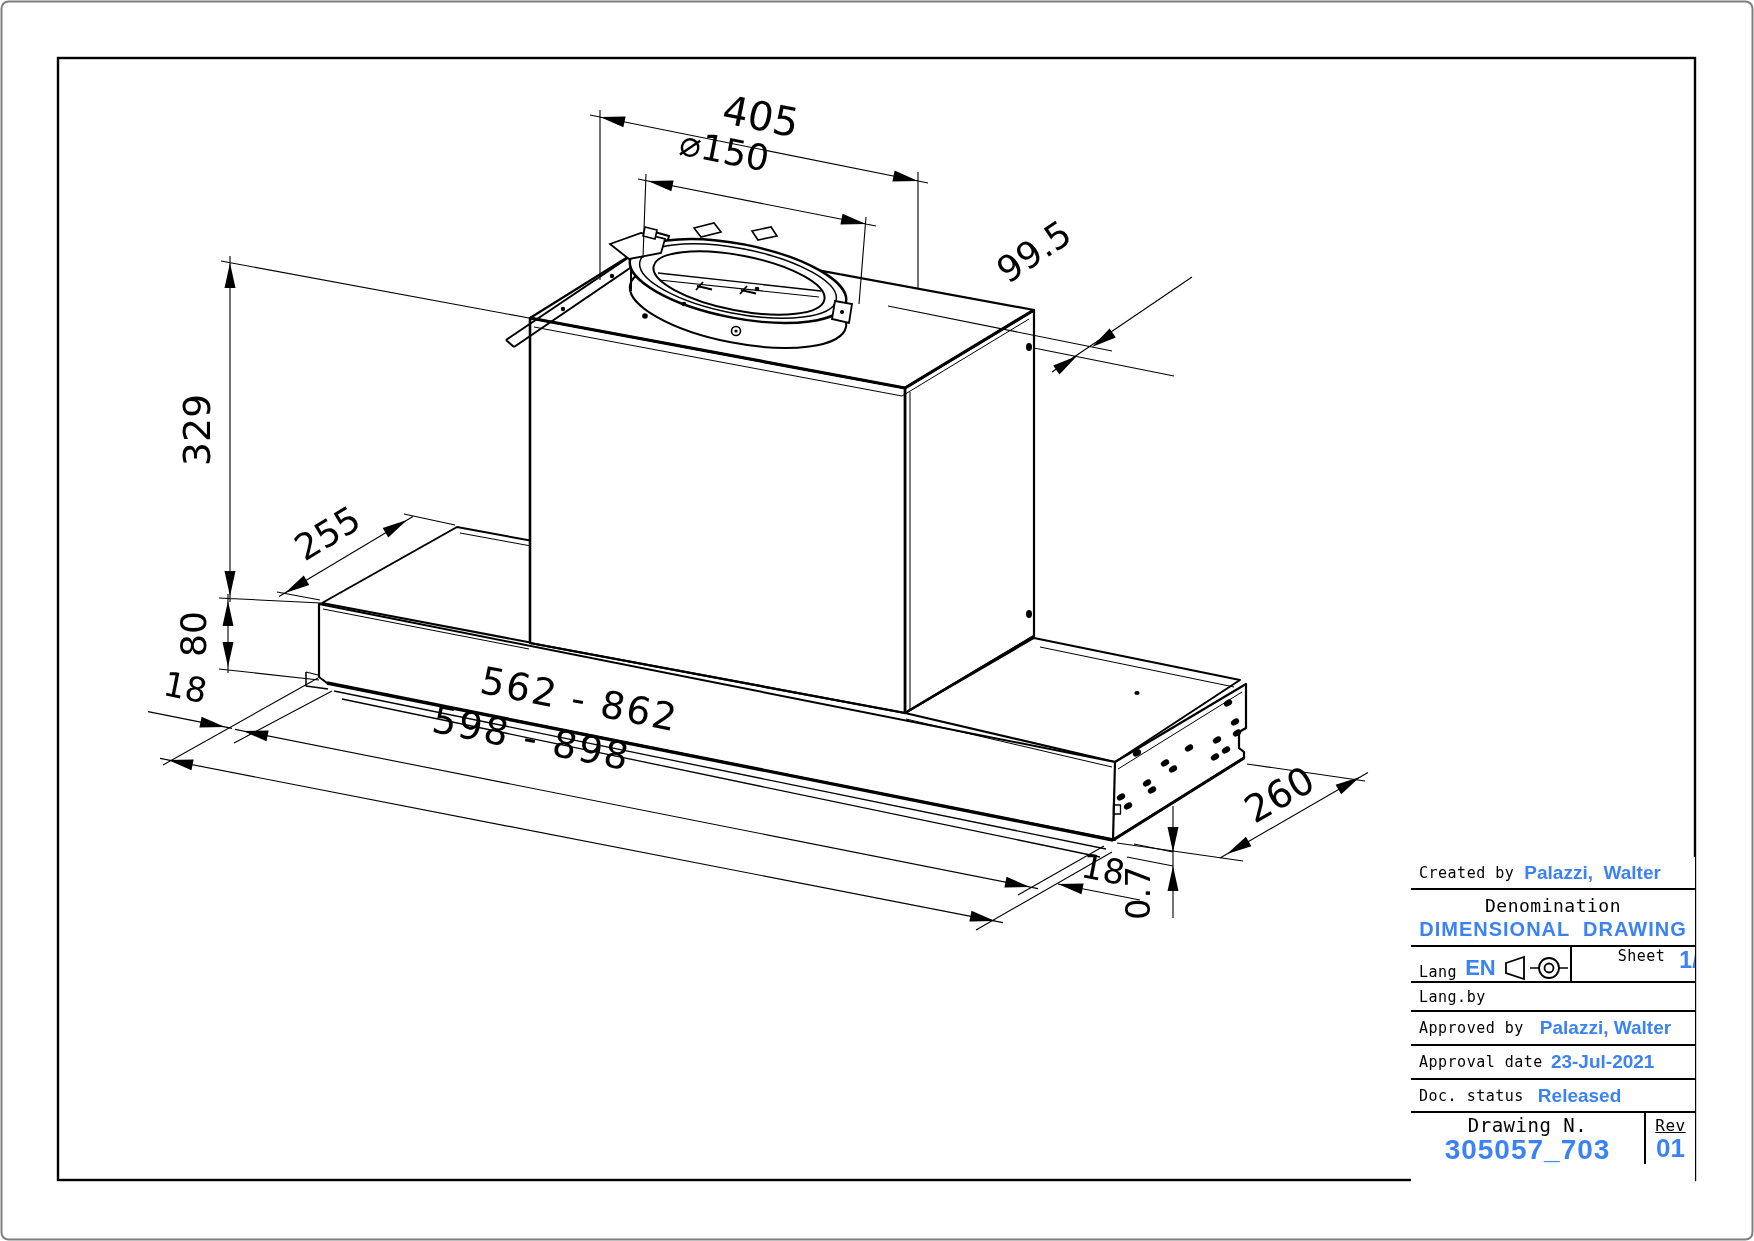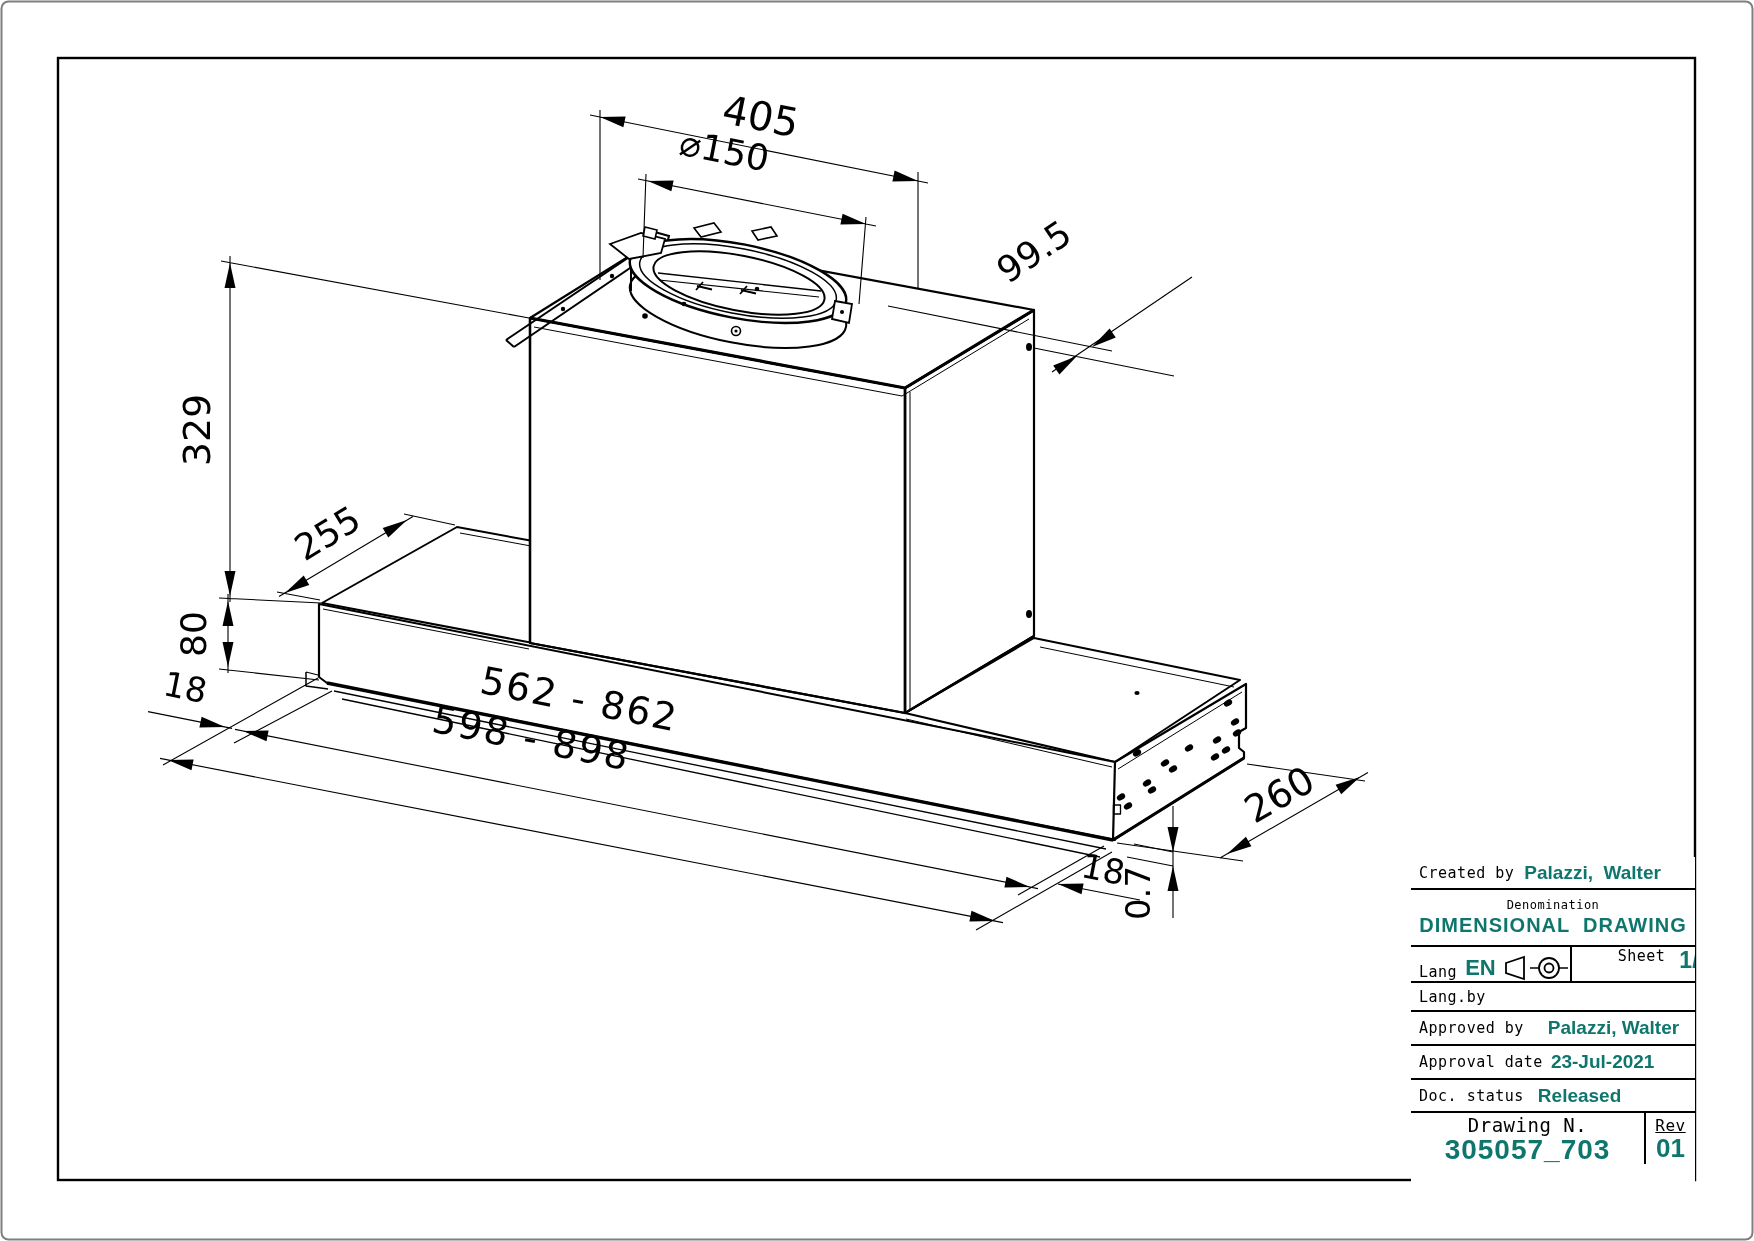--- a/index.html
+++ b/index.html
@@ -8,33 +8,33 @@
   .drawing-svg{position:absolute;left:0;top:0;}
   
   .titleblock{position:absolute;left:1411px;top:857px;width:284px;height:325px;
 type:    border:2.4px solid #000;box-sizing:border-box;background:#fff;color:#111;}
   .tb-row{box-sizing:border-box;border-bottom:2px solid #000;display:flex;
           align-items:center;padding-left:8px;overflow:hidden;}
   .tb-row:last-child{border-bottom:none;}
   .lbl{font-family:"DejaVu Sans Mono",monospace;font-size:15px;color:#000000;
        letter-spacing:.5px;white-space:pre;}
   .val{font-family:"Liberation Sans","DejaVu Sans",sans-serif;font-weight:bold;
-       font-size:19px;color:#0f766e;white-space:pre;}
+       font-size:19px;color:#3b82f6;white-space:pre;}
   .r1{height:33px;gap:10px;}
   .r2{height:57px;flex-direction:column;justify-content:center;padding-left:0;gap:2px;}
-  .r2 .lbl{font-size:12px;}
+  .r2 .lbl{font-size:18px;}
   .r2 .val{font-size:20px;letter-spacing:1px;}
   .r3{height:36px;padding:0;}
   .cell-lang{display:flex;align-items:flex-end;gap:8px;padding-left:8px;width:187px;
              height:100%;border-right:2px solid #000;box-sizing:border-box;}
   .cell-sheet{display:flex;align-items:flex-start;gap:14px;padding-left:6px;flex:1;height:100%;margin-left:40px;}
   .val-en{font-size:22px;}
   .val-sheet{font-size:23px;}
   .r4{height:29px;}
-  .r5{height:34px;gap:24px;}
+  .r5{height:34px;gap:16px;}
   .r6{height:34px;gap:8px;}
   .r7{height:33px;gap:14px;}
   .r8{height:51px;padding:0;align-items:stretch;}
   .cell-dn{width:235px;border-right:2px solid #000;box-sizing:border-box;
            display:flex;flex-direction:column;align-items:center;justify-content:center;}
   .cell-dn .lbl{font-size:19px;}
   .cell-dn .val{font-size:28px;letter-spacing:1px;line-height:1;}
   .cell-rev{flex:1;display:flex;flex-direction:column;align-items:center;justify-content:center;}
   .cell-rev .lbl{font-size:16px;text-decoration:underline;}
   .cell-rev .val{font-size:26px;line-height:1;}

